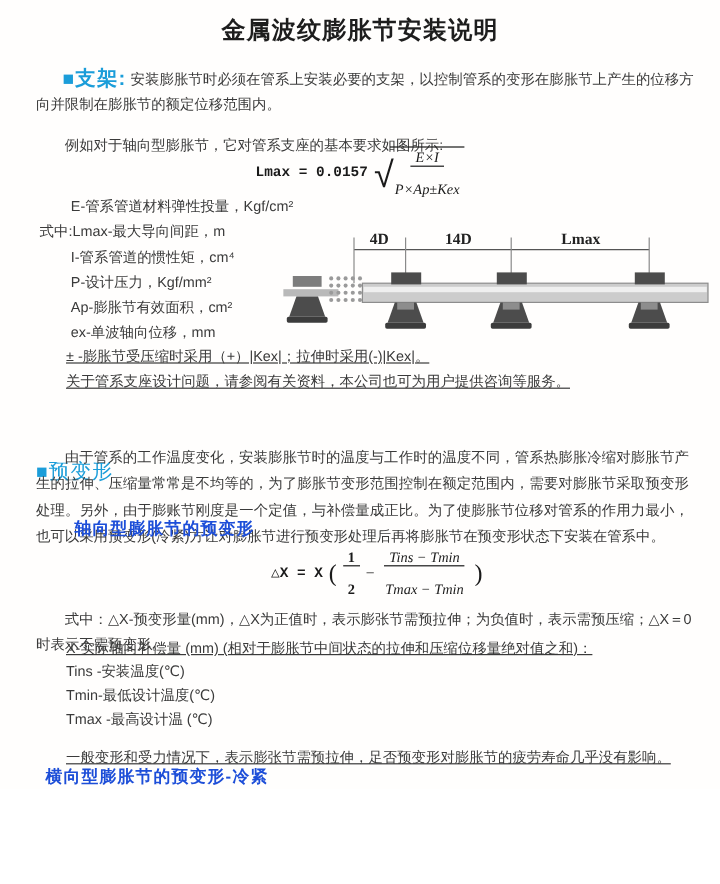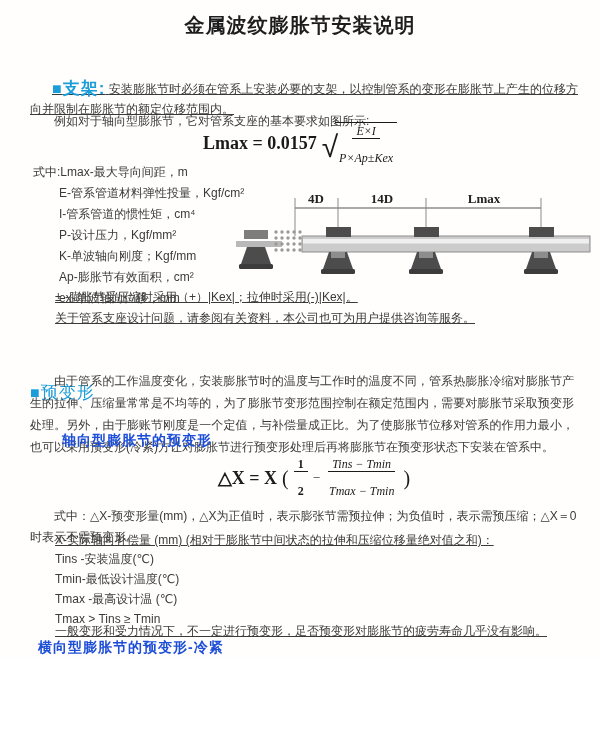--- a/index.html
+++ b/index.html
@@ -14,21 +14,21 @@
   .body-text{font-size:12px;line-height:20px;color:#3a3a3a;}
   .sec-para{position:absolute;left:30px;width:548px;text-align:justify;}
   .sec-head-inline{
     color:#1b9dd9;font-size:17px;font-weight:700;vertical-align:-1px;letter-spacing:1px;
   }
   .sec-marker{font-size:16px;color:#1b9dd9;font-style:normal;}
   .indent2{text-indent:2em;}
   .example-line{position:absolute;left:30px;top:99px;width:540px;}
   
   .formula{position:absolute;left:0;right:0;display:flex;justify-content:center;align-items:center;gap:5px;color:#1a1a1a;}
-  .f-lhs,.f-rhs{font-family:Liberation Serif, serif;font-weight:700;font-size:18px;}
+  .f-lhs,.f-rhs{font-family:Liberation Mono, monospace;font-weight:700;font-size:12px;}
   .f-op{font-family:"Liberation Serif","DejaVu Serif",serif;font-size:13px;}
   .paren{font-family:"Liberation Serif","DejaVu Serif",serif;font-size:20px;font-weight:400;line-height:1;}
   .frac{display:inline-flex;flex-direction:column;align-items:center;
         font-family:"Liberation Serif","DejaVu Serif",serif;font-style:italic;
         font-size:12px;line-height:1.2;vertical-align:middle;gap:12px;}
   .frac .num{padding:0 4px;border-bottom:1px solid #1a1a1a;}
   .frac .den{padding:0 4px;}
   .frac.upright{font-style:normal;font-weight:700;}
   .sqrt-wrap{display:inline-flex;align-items:center;}
   .sqrt-sym{font-family:"DejaVu Sans",sans-serif;font-size:30px;font-weight:200;line-height:0;
@@ -51,44 +51,43 @@
   
   .diagram{position:absolute;left:236px;top:190px;}
 </style>
 </head>
 <body>
 
 <div class="page">
 
   <div class="doc-title">金属波纹膨胀节安装说明</div>
 
-  <p class="sec-para body-text" style="top:67px;text-decoration:underline;">
+  <p class="sec-para body-text" style="top:44px;">
     <span style="padding-left:22px;"></span><span class="sec-head-inline"><span class="sec-marker">■</span><span>支架:</span></span>
     <span>安装膨胀节时必须在管系上安装必要的支架，以控制管系的变形在膨胀节上产生的位移方向并限制在膨胀节的额定位移范围内。</span>
   </p>
 
   <p class="example-line body-text indent2">例如对于轴向型膨胀节，它对管系支座的基本要求如图所示:</p>
 
   <div class="formula" style="top:122px;">
     <span class="f-lhs">Lmax = 0.0157</span>
     <span class="sqrt-wrap">
       <span class="sqrt-sym">√</span>
       <span class="frac under-root">
         <span class="num">E×I</span>
         <span class="den">P×Ap±Kex</span>
       </span>
     </span>
   </div>
 
   <div class="definitions body-text">
+    <div class="def-line cont">E-管系管道材料弹性投量，Kgf/cm²</div>
     <div class="def-line"><span>式中:</span><span>Lmax-最大导向间距，m</span></div>
-    <div class="def-line cont">E-管系管道材料弹性投量，Kgf/cm²</div>
     <div class="def-line cont">I-管系管道的惯性矩，cm⁴</div>
     <div class="def-line cont">P-设计压力，Kgf/mm²</div>
-    <div class="def-line cont">K-单波轴向刚度；Kgf/mm</div>
     <div class="def-line cont">Ap-膨胀节有效面积，cm²</div>
     <div class="def-line cont">ex-单波轴向位移，mm</div>
   </div>
 
   <svg class="diagram" width="358" height="102" viewBox="0 0 358 102">
 
     <line x1="59" y1="18" x2="305" y2="18" stroke="#555" stroke-width="1"></line>
     <line x1="59" y1="8" x2="59" y2="46" stroke="#8a8a8a" stroke-width="1"></line>
     <line x1="102" y1="8" x2="102" y2="44" stroke="#8a8a8a" stroke-width="1"></line>
     <line x1="190" y1="8" x2="190" y2="44" stroke="#8a8a8a" stroke-width="1"></line>
@@ -175,24 +174,23 @@
   </div>
 
   <p class="where-para body-text indent2">式中：△X-预变形量(mm)，△X为正值时，表示膨张节需预拉伸；为负值时，表示需预压缩；△X＝0时表示不需预变形。</p>
 
   <div class="note-line body-text" style="top:530px;">X-实际轴向补偿量 (mm) (相对于膨胀节中间状态的拉伸和压缩位移量绝对值之和)：</div>
 
   <div class="t-lines body-text">
     <div>Tins -安装温度(℃)</div>
     <div>Tmin-最低设计温度(℃)</div>
     <div>Tmax -最高设计温 (℃)</div>
-    <div>Tmax &gt; Tins ≥ Tmin</div>
-  </div>
-
-  <div class="note-line body-text" style="top:621px;">一般变形和受力情况下，不一定进行预变形，足否预变形对膨胀节的疲劳寿命几乎没有影响。</div>
+  </div>
+
+  <div class="note-line body-text" style="top:621px;">一般变形和受力情况下，表示膨张节需预拉伸，足否预变形对膨胀节的疲劳寿命几乎没有影响。</div>
 
   <div class="sub-head" style="left:38px;top:639px;">横向型膨胀节的预变形-冷紧</div>
 
   <div class="formula" style="top:666px;left:-60px;">
     <span class="f-lhs">△Y =</span>
     <span class="frac upright">
       <span class="num">1</span>
       <span class="den">2</span>
     </span>
     <span class="f-rhs">Y</span>

